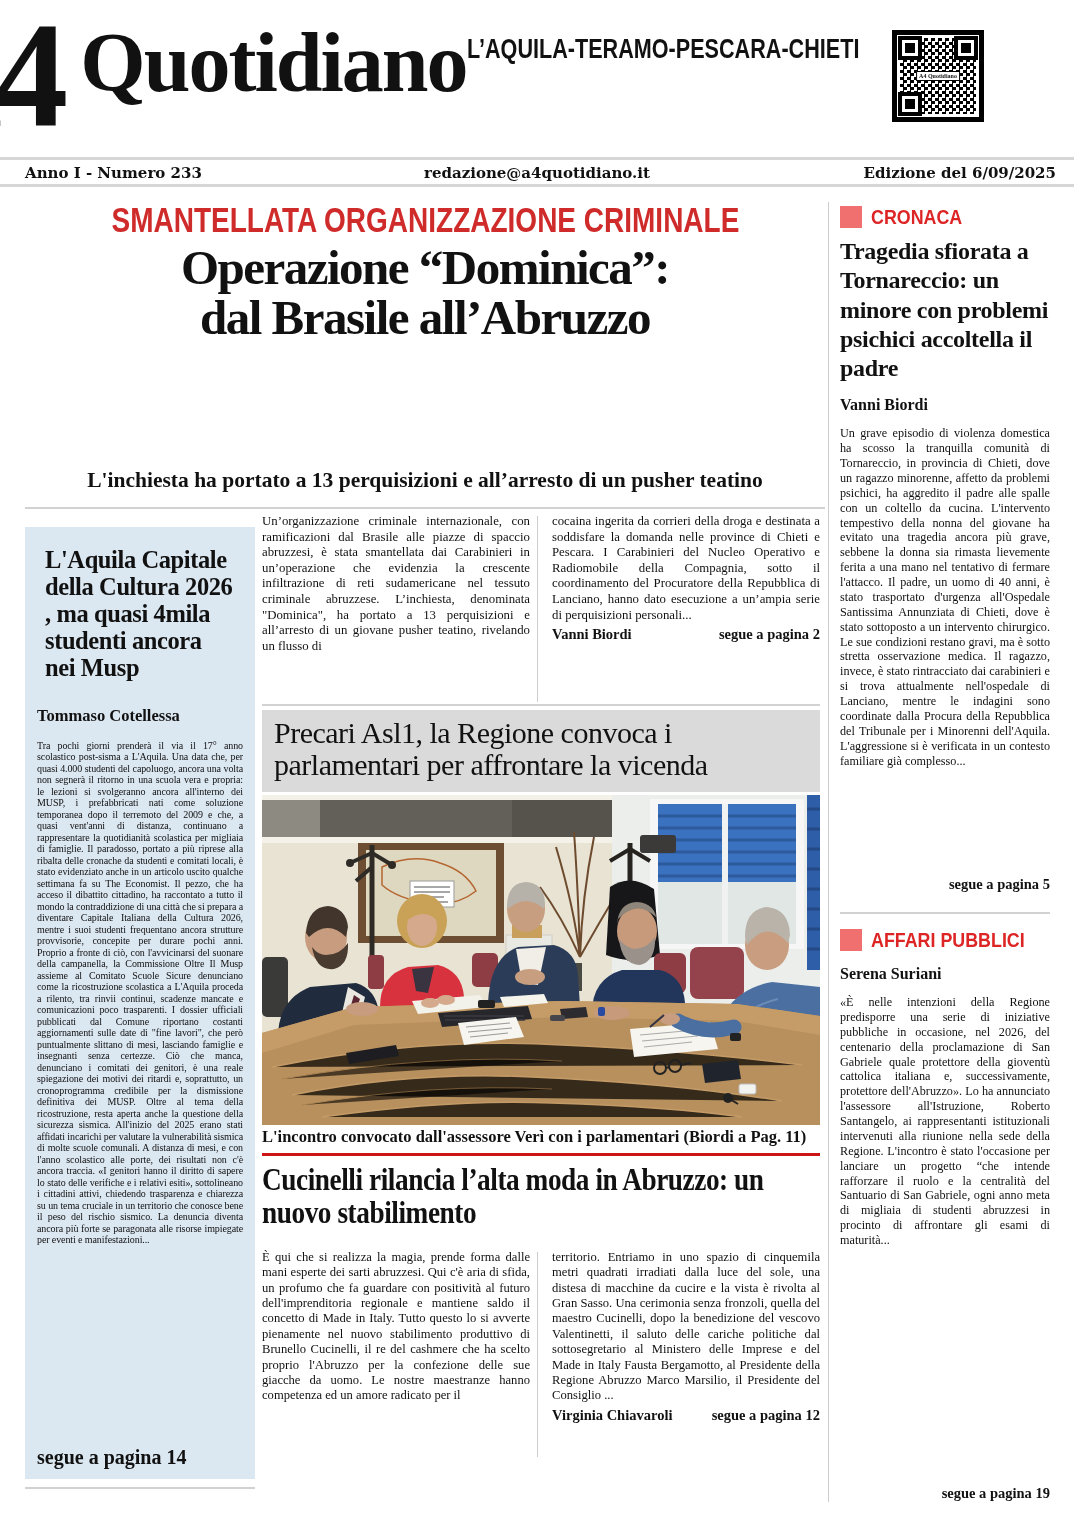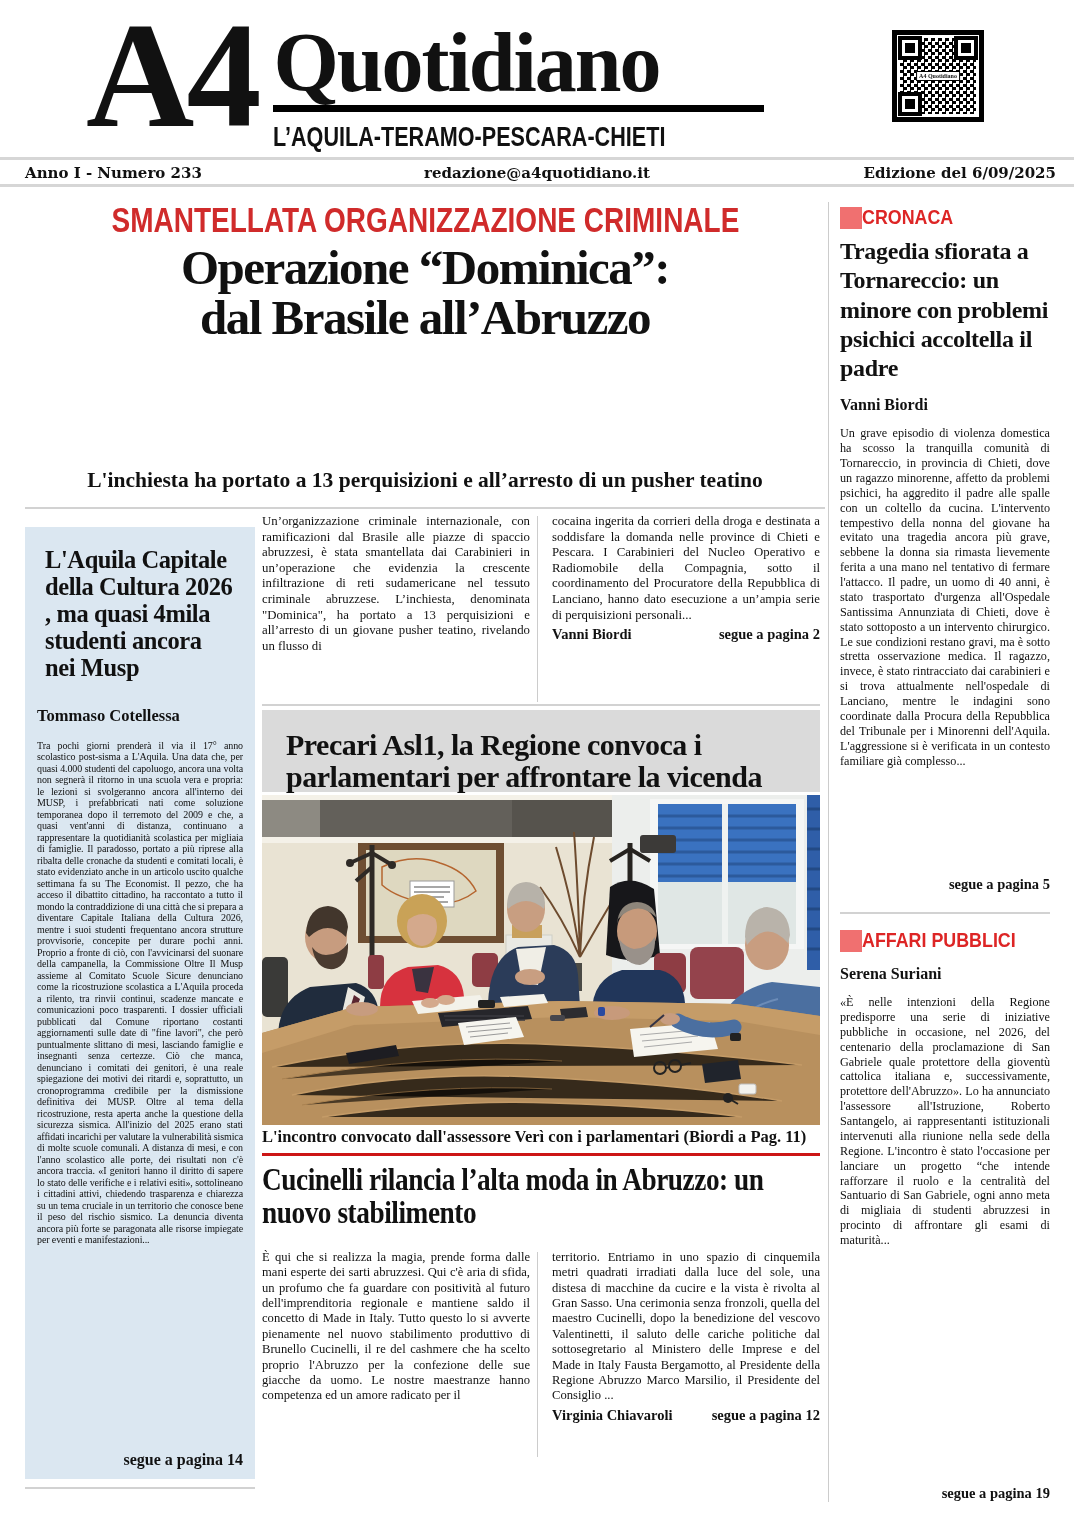--- a/index.html
+++ b/index.html
@@ -1,20 +1,20 @@
 <!DOCTYPE html>
 <html><head>
 <meta charset="utf-8">
 <style>
   html,body{margin:0;padding:0;background:#fff;}
   body{width:1074px;height:1520px;position:relative;font-family:"Liberation Serif",serif;color:#111;overflow:hidden;}
   
   .logo{position:absolute;top:14px;left:0;width:850px;display:flex;justify-content:center;align-items:flex-start;}
   .logo-a4{font-family:"Liberation Serif",serif;font-weight:700;font-size:150px;line-height:.82;letter-spacing:-8px;margin-right:20px;}
-  .logo-right{display:flex;flex-direction:column;padding-top:10px;}
+  .logo-right{display:flex;padding-top:10px;}
   .logo-name{font-family:"Liberation Serif",serif;font-weight:700;font-size:84px;line-height:.92;letter-spacing:-2px;}
   .logo-bar{height:7px;background:#000;margin-top:4px;width:100%;}
   .logo-tagline{font-family:"Liberation Sans",sans-serif;font-weight:700;font-size:27px;margin-top:10px;white-space:nowrap;transform:scaleX(.8);transform-origin:left;}
   .qr{position:absolute;top:30px;left:892px;width:76px;height:76px;border:5px solid #000;background:#fff;padding:3px;}
   .qr-noise{width:100%;height:100%;position:relative;background:repeating-conic-gradient(#000 0% 25%,#fff 0% 50%);background-size:7px 7px;}
   .qr-f{position:absolute;width:16px;height:16px;background:#fff;border:4px solid #000;}
   .qr-f::after{content:"";position:absolute;left:3px;top:3px;width:10px;height:10px;background:#000;}
   .qr-f.tl{left:-2px;top:-2px}.qr-f.tr{right:-2px;top:-2px}.qr-f.bl{left:-2px;bottom:-2px}
   .qr-center{position:absolute;left:50%;top:50%;transform:translate(-50%,-50%);background:#fff;border:1px solid #000;font-family:"Liberation Serif",serif;font-weight:700;font-size:6px;padding:1px 2px;white-space:nowrap;}
   
@@ -32,36 +32,36 @@
   .lead-cols{position:absolute;top:514px;left:262px;width:558px;height:190px;display:flex;gap:22px;}
   .col{width:268px;font-size:12.8px;line-height:1.22;text-align:justify;overflow:hidden;}
   .col2wrap{display:flex;flex-direction:column;}
   .byrow{display:flex;justify-content:space-between;font-weight:700;font-size:14.5px;margin-top:3px;}
   .vdiv{position:absolute;width:1px;background:#ccc;}
   
   .leftcol{position:absolute;top:527px;left:25px;width:230px;height:952px;background:#dbe7f1;padding:12px 12px 10px;box-sizing:border-box;display:flex;flex-direction:column;}
   .leftcol h2{margin:8px;font-size:24.5px;line-height:1.1;font-weight:700;letter-spacing:-.4px;}
   .leftcol .author{font-size:16.5px;font-weight:700;margin-top:16px;}
   .leftcol .body{margin-top:14px;font-size:10px;line-height:1.15;letter-spacing:-.1px;text-align:justify;flex:1;overflow:hidden;}
-  .leftcol .cont{text-align:right;font-weight:700;font-size:16px;padding-top:6px;}
+  .leftcol .cont{font-weight:700;font-size:20px;padding-top:6px;}
   .leftcol-rule{position:absolute;top:1487px;left:25px;width:230px;height:2px;background:#d2d2d2;}
   
   .center-rule{position:absolute;top:704px;left:262px;width:558px;height:2px;background:#d2d2d2;}
   .gbox{position:absolute;top:710px;left:262px;width:558px;height:82px;background:#dadada;padding:7px 12px;box-sizing:border-box;}
-  .gbox h2{margin:12px;font-size:30px;line-height:1.05;font-weight:700;letter-spacing:-.5px;}
+  .gbox h2{margin:0;font-size:30px;line-height:1.05;font-weight:400;letter-spacing:-.5px;}
   .photo{position:absolute;top:795px;left:262px;width:558px;height:330px;overflow:hidden;background:#e9e3d3;}
   .caption{position:absolute;top:1127px;left:262px;width:558px;font-weight:700;font-size:16.5px;}
   .red-rule{position:absolute;top:1153px;left:262px;width:558px;height:3px;background:#cc1616;}
   .cuc-h{position:absolute;top:1164px;left:262px;width:640px;font-weight:700;font-size:31px;line-height:1.05;letter-spacing:-.5px;transform:scaleX(.88);transform-origin:left;}
   .cuc-cols{position:absolute;top:1250px;left:262px;width:558px;height:215px;display:flex;gap:22px;}
   .cuc-cols .col{font-size:12.6px;}
   
   .rvline{position:absolute;left:828px;top:202px;width:1px;height:1300px;background:#ccc;}
   .rstory{position:absolute;left:840px;width:210px;display:flex;flex-direction:column;}
-  .sec-h{display:flex;align-items:flex-end;}
+  .sec-h{display:flex;align-items:center;gap:9px;}
   .sq{width:22px;height:22px;background:#f07070;flex:0 0 auto;}
   .sec-label{color:#dd2525;font-family:"Liberation Sans",sans-serif;font-weight:700;font-size:21px;white-space:nowrap;transform:scaleX(.85);transform-origin:left;}
   .rstory h2{margin:8px 0 0;font-size:24px;line-height:1.22;font-weight:700;letter-spacing:-.3px;}
   .rstory .author{font-size:16px;font-weight:700;margin-top:13px;}
   .rstory .body{margin-top:12px;font-size:12.2px;line-height:1.22;text-align:justify;flex:1;overflow:hidden;}
   .rstory .cont{text-align:right;font-weight:700;font-size:14.5px;padding-top:4px;}
   .right-rule{position:absolute;left:840px;top:912px;width:210px;height:2px;background:#d2d2d2;}
   .cronaca-block{top:205px;height:688px;}
   .affari-block{top:928px;height:574px;}
 </style>

